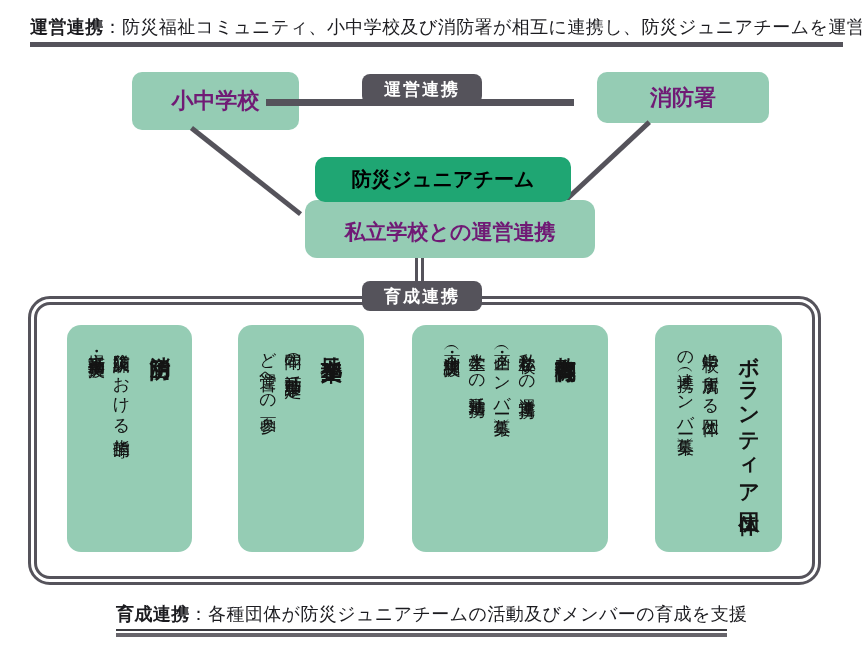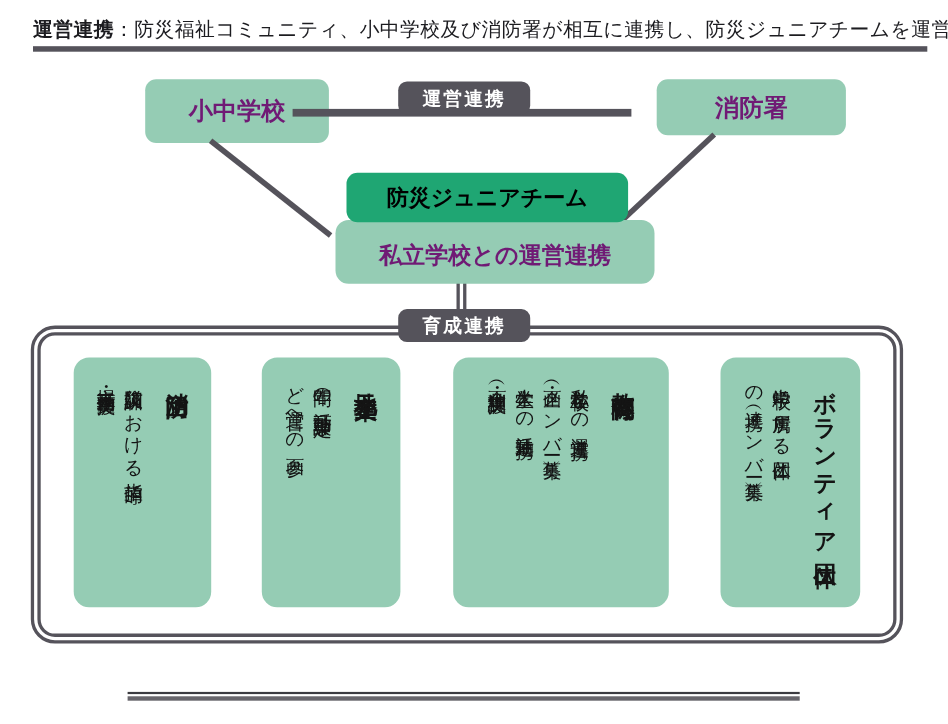--- a/index.html
+++ b/index.html
@@ -105,16 +105,19 @@
   </div>
 
   <div class="group-box" style="left:655px; width:127px;">
     <div class="vtext">
       <div class="vtitle">ボランティア団体</div>
       <div class="vcol">中学校に所属する団体と</div>
       <div class="vcol">の連携（メンバー募集）</div>
     </div>
   </div>
 
+  <div class="caption" style="left:116px; top:602px;">
+    <span class="cap-label">育成連携</span><span>：各種団体が防災ジュニアチームの活動及びメンバーの育成を支援</span>
+  </div>
   <div class="bar" style="left:116px; top:629px; width:611px; height:2px; background:var(--underline-thin);"></div>
   <div class="bar" style="left:116px; top:633px; width:611px; height:4px; background:var(--underline-thick);"></div>
 
 </div>
 
 </body></html>

